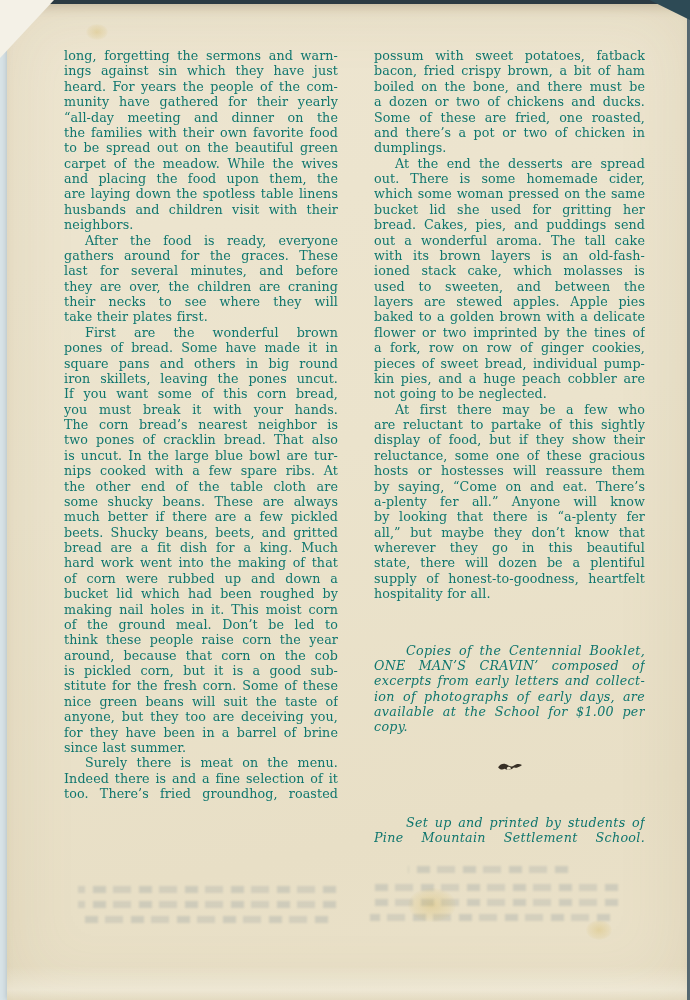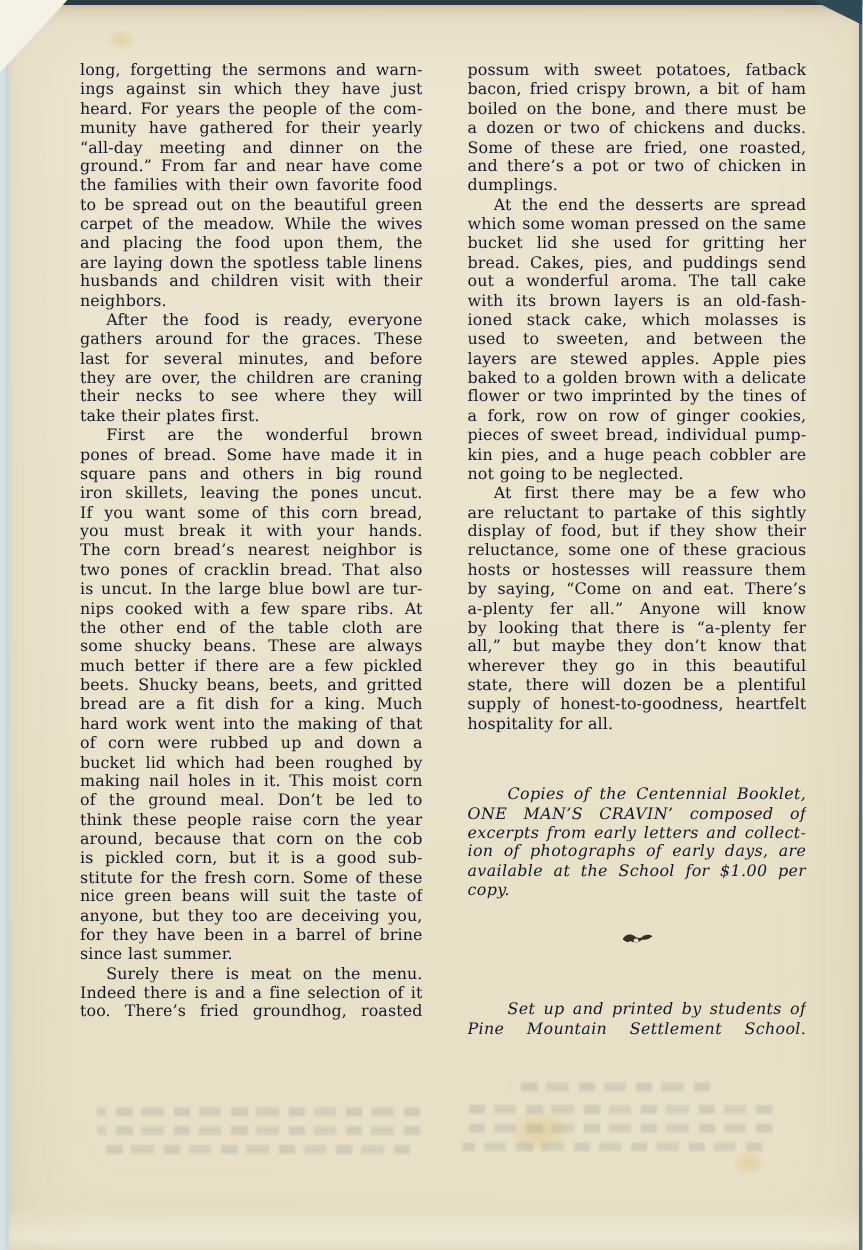--- a/index.html
+++ b/index.html
@@ -40,21 +40,21 @@
   .corner-fold-tl {
     position: absolute; left: 0; top: 0; width: 54px; height: 58px;
     background: linear-gradient(135deg, #f4f1e7 55%, #e3ddc9 100%);
     clip-path: polygon(0 0, 100% 0, 0 100%);
     filter: drop-shadow(1px 1px 1px rgba(100,90,60,0.45));
     z-index: 3;
   }
   
   .column {
     position: absolute; top: 48px;
-    color: #0f172a;
+    color: #0f766e;
     font-size: 12.7px;
     line-height: 15.39px;
     z-index: 2;
   }
   #col-left  { left: 64px;  width: 274px; }
   #col-right { left: 374px; width: 271px; }
   .line {
     height: 15.39px;
     overflow: hidden;
     text-align: justify;
@@ -100,21 +100,20 @@
 <div class="corner-cut-tr"></div>
 <div class="corner-fold-tl"></div>
 
 <div class="column" id="col-left">
     <div class="block body">
       <div class="line">long, forgetting the sermons and warn-</div>
       <div class="line">ings against sin which they have just</div>
       <div class="line">heard. For years the people of the com-</div>
       <div class="line">munity have gathered for their yearly</div>
       <div class="line">“all-day meeting and dinner on the</div>
-      <div class="line">ground.” From far and near have come</div>
       <div class="line">the families with their own favorite food</div>
       <div class="line">to be spread out on the beautiful green</div>
       <div class="line">carpet of the meadow. While the wives</div>
       <div class="line">and placing the food upon them, the</div>
       <div class="line">are laying down the spotless table linens</div>
       <div class="line">husbands and children visit with their</div>
       <div class="line endline">neighbors.</div>
       <div class="line indent">After the food is ready, everyone</div>
       <div class="line">gathers around for the graces. These</div>
       <div class="line">last for several minutes, and before</div>
@@ -157,20 +156,21 @@
 <div class="column" id="col-right">
     <div class="block body">
       <div class="line">possum with sweet potatoes, fatback</div>
       <div class="line">bacon, fried crispy brown, a bit of ham</div>
       <div class="line">boiled on the bone, and there must be</div>
       <div class="line">a dozen or two of chickens and ducks.</div>
       <div class="line">Some of these are fried, one roasted,</div>
       <div class="line">and there’s a pot or two of chicken in</div>
       <div class="line endline">dumplings.</div>
       <div class="line indent">At the end the desserts are spread</div>
+      <div class="line">out. There is some homemade cider,</div>
       <div class="line">which some woman pressed on the same</div>
       <div class="line">bucket lid she used for gritting her</div>
       <div class="line">bread. Cakes, pies, and puddings send</div>
       <div class="line">out a wonderful aroma. The tall cake</div>
       <div class="line">with its brown layers is an old-fash-</div>
       <div class="line">ioned stack cake, which molasses is</div>
       <div class="line">used to sweeten, and between the</div>
       <div class="line">layers are stewed apples. Apple pies</div>
       <div class="line">baked to a golden brown with a delicate</div>
       <div class="line">flower or two imprinted by the tines of</div>

